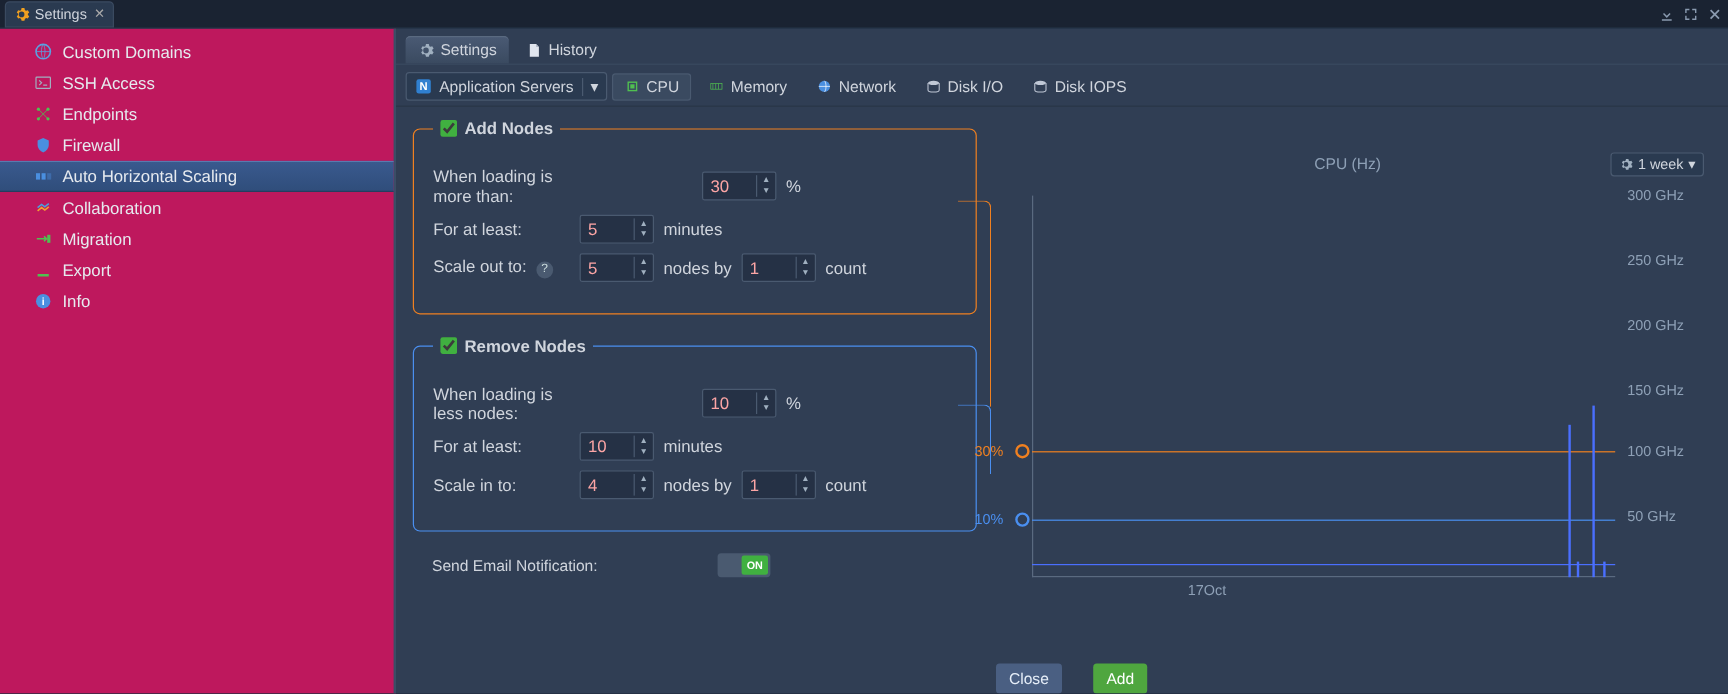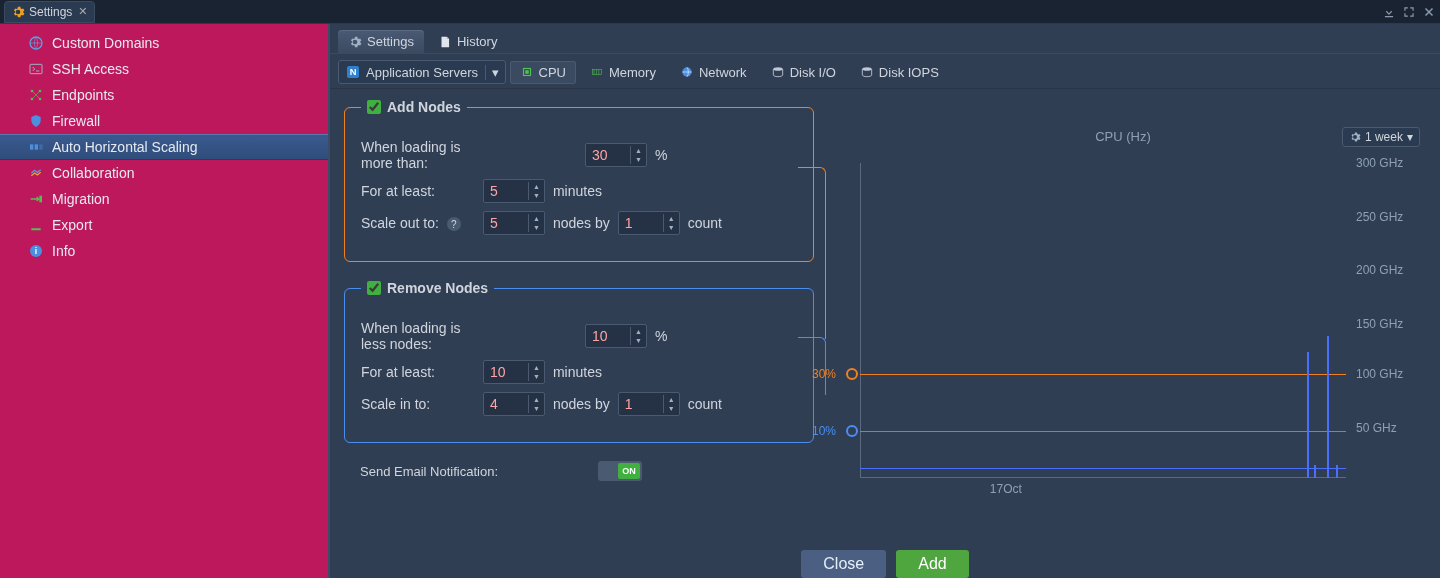--- a/index.html
+++ b/index.html
@@ -49,21 +49,21 @@
 .spinner .btns { display:flex; flex-direction:column; border-left:1px solid #4a5a70; }
 .spinner .btns div { font-size:7px; padding:0 4px; line-height:9px; cursor:pointer; color:#a0b0c0; }
 .unit { margin-left:8px; font-size:14px; }
 .help { width:14px; height:14px; border-radius:50%; background:#4a5a70; color:#cdd; font-size:10px; display:inline-flex; align-items:center; justify-content:center; margin-left:4px; }
 
 .emailrow { display:flex; align-items:center; gap:12px; margin-top:4px; margin-left:16px; }
 .toggle { width:44px; height:20px; background:#4a5a70; border-radius:3px; display:flex; align-items:center; padding:2px; cursor:pointer; }
 .toggle .knob { background:#40b040; color:#fff; font-size:9px; font-weight:bold; width:22px; height:16px; border-radius:2px; display:flex; align-items:center; justify-content:center; margin-left:auto; }
 
 .buttons { display:flex; gap:10px; justify-content:center; margin-top:22px; }
-.btn { padding:5px 22px; border-radius:3px; font-size:16px; cursor:pointer; border:none; }
+.btn { padding:5px 11px; border-radius:3px; font-size:13px; cursor:pointer; border:none;margin-left:16px; }
 .btn-close { background:#4a5f82; color:#e6eef8; }
 .btn-add { background:#4fa63f; color:#fff; }
 
 .chart { flex:1; position:relative;margin-top:24px; }
 .chart-title { text-align:center; font-size:13px; color:#8ea0b6; margin-top:6px; }
 .chart-range { position:absolute; top:4px; right:6px; display:flex; align-items:center; gap:4px; background:#2a3a50; border:1px solid #4a5a70; border-radius:3px; padding:2px 6px; font-size:12px; cursor:pointer; }
 .chart-area { position:absolute; left:40px; right:80px; top:40px; bottom:40px; }
 .axis-line-v { position:absolute; left:0; top:0; bottom:0; width:1px; background:#5a6a80; }
 .axis-line-h { position:absolute; left:0; right:0; bottom:0; height:1px; background:#5a6a80; }
 .ytick { position:absolute; right:0; font-size:12px; color:#8ea0b6; transform:translate(100%,-50%); padding-left:10px; white-space:nowrap; }

